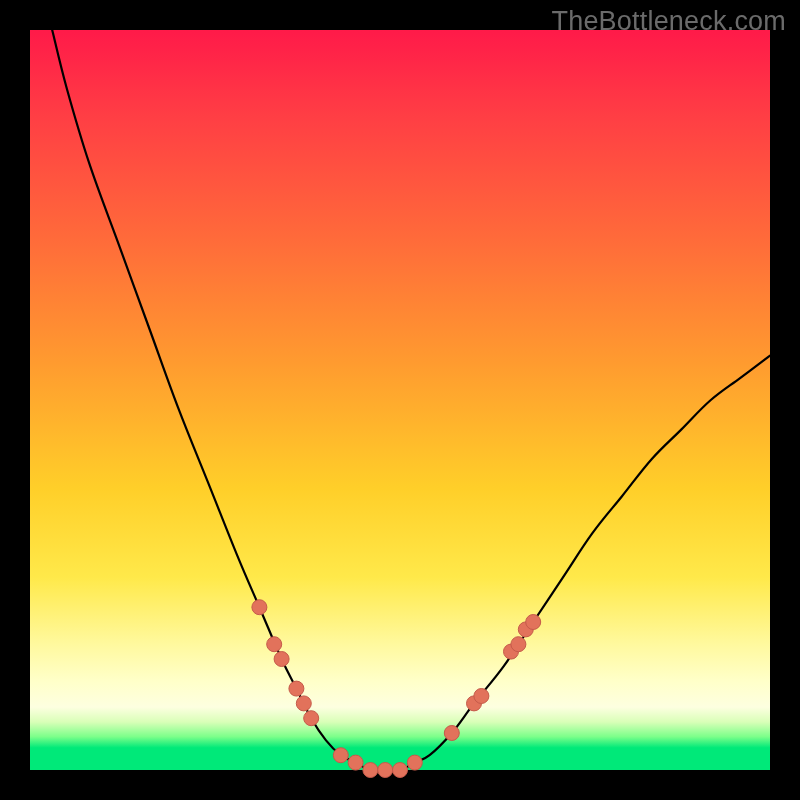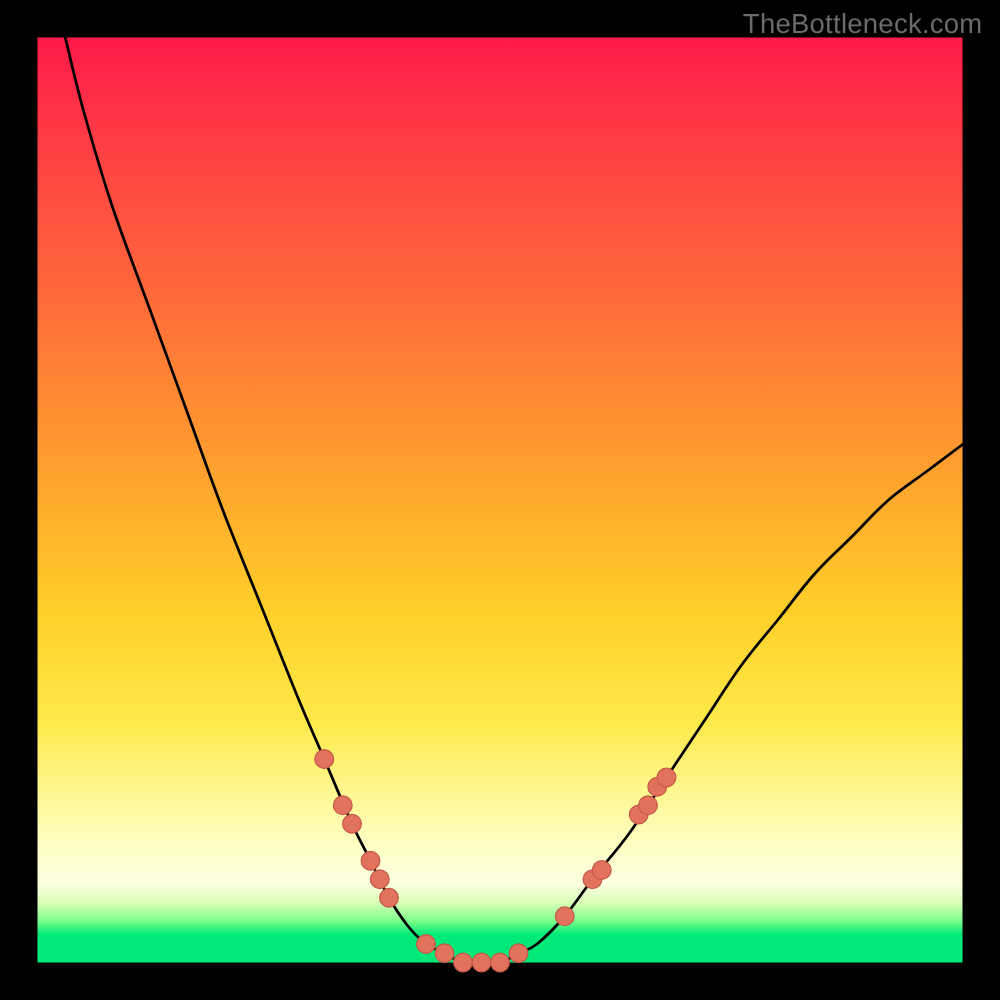--- a/index.html
+++ b/index.html
@@ -41,21 +41,21 @@
       #7cff8a 95.5%,
       #00e979 97%,
       #00e979 100%
     );
   }
   .watermark {
     position: absolute;
     top: 6px;
     right: 14px;
     color: #6b6b6b;
-    font-size: 22px;
+    font-size: 27px;
     font-weight: 500;
     letter-spacing: 0.2px;
     user-select: none;
   }
   svg.curve {
     position: absolute;
     left: 0;
     top: 0;
     width: 740px;
     height: 740px;

